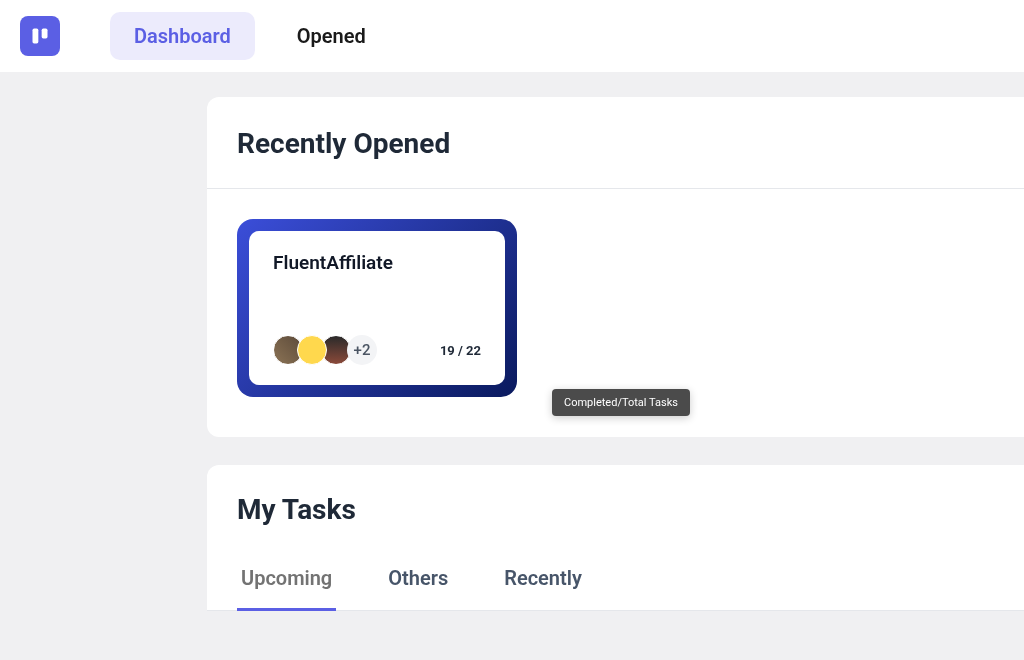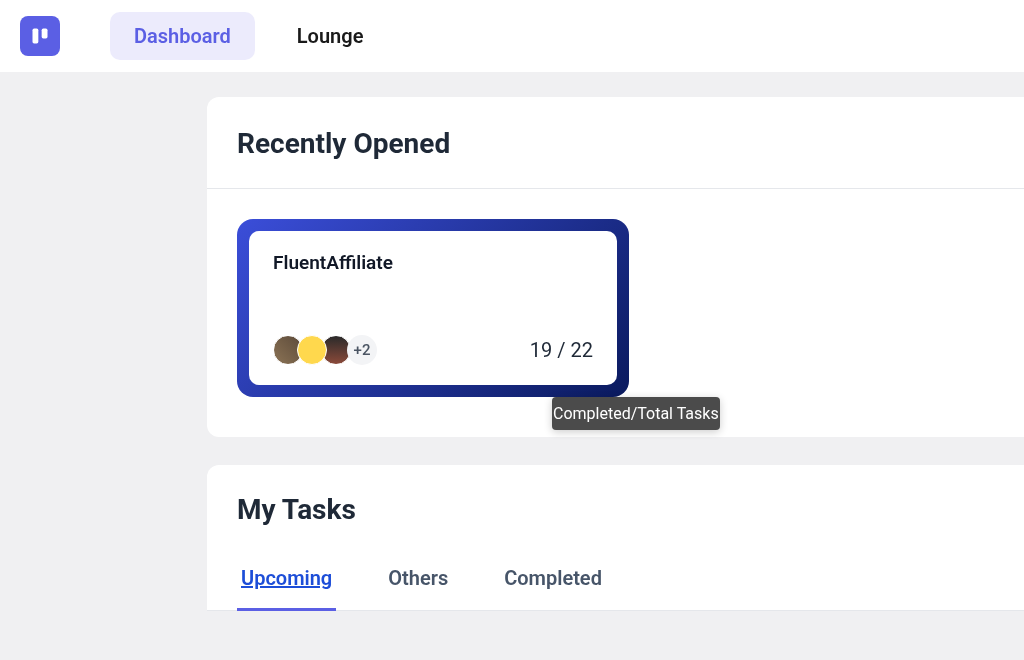--- a/index.html
+++ b/index.html
@@ -70,21 +70,21 @@
       margin-bottom: 28px;
     }
     .section-divider {
       height: 1px;
       background: #e5e7eb;
       margin-left: -30px;
       margin-bottom: 30px;
     }
     .project-card {
       position: relative;
-      width: 392px;
+      width: 280px;
       height: 178px;
       border-radius: 16px;
       background: linear-gradient(135deg, #3b4ed9 0%, #0a1a5e 100%);
       padding: 12px;
       cursor: pointer;
     }
     .project-card-inner {
       background: #ffffff;
       border-radius: 10px;
       height: 100%;
@@ -125,36 +125,35 @@
     .avatar.a3 { background: linear-gradient(180deg, #2a2a2a 0%, #8b4a3a 100%); }
     .avatar.more {
       background: #f3f4f6;
       color: #4b5563;
       font-size: 15px;
       font-weight: 500;
       border: none;
       margin-left: 2px;
     }
     .task-count {
-      font-size: 20px;
+      font-size: 13px;
       color: #1f2937;
-      font-weight: 400;
+      font-weight: 700;
     }
     .tooltip {
       position: absolute;
       top: 170px;
       left: 315px;
       background: #4b4b4b;
       color: #ffffff;
-      padding: 7px 1px;
+      padding: 7px 12px;
       border-radius: 4px;
-      font-size: 16px;
+      font-size: 11px;
       white-space: nowrap;
       box-shadow: 0 2px 8px rgba(0,0,0,0.2);
-      margin-top: 8px;
     }
     .my-tasks-panel {
       background: #ffffff;
       border-radius: 12px 0 0 0;
       padding: 28px 0 0 4px;
       width: 820px;
     }
     .my-tasks-title {
       font-size: 28px;
       font-weight: 700;
@@ -172,38 +171,37 @@
     .tab-item {
       padding: 0 4px 18px 4px;
       font-size: 20px;
       font-weight: 600;
       color: #475569;
       cursor: pointer;
       border-bottom: 3px solid transparent;
       margin-bottom: -1px;
     }
     .tab-item.active {
-      color: #1d4ed8;
+      color: #737373;
       border-bottom-color: #5b5fe4;
-      text-decoration: underline;
     }
   </style>
 </head>
 <body>
 
 <header class="topbar">
   <div class="logo">
     <svg viewBox="0 0 24 24" fill="none">
       <rect x="3" y="3" width="7" height="18" rx="2" fill="#ffffff"></rect>
       <rect x="14" y="3" width="7" height="12" rx="2" fill="#ffffff"></rect>
     </svg>
   </div>
   <nav class="nav">
     <div class="nav-item active">Dashboard</div>
-    <div class="nav-item">Lounge</div>
+    <div class="nav-item">Opened</div>
   </nav>
 </header>
 
 <div class="content-wrap">
 
   <section class="card-panel">
     <h2 class="section-title">Recently Opened</h2>
     <div class="section-divider"></div>
     <div class="project-card">
       <div class="project-card-inner">
@@ -220,17 +218,17 @@
       </div>
       <div class="tooltip">Completed/Total Tasks</div>
     </div>
   </section>
 
   <section class="my-tasks-panel">
     <h2 class="my-tasks-title">My Tasks</h2>
     <div class="tab-bar">
       <div class="tab-item active">Upcoming</div>
       <div class="tab-item">Others</div>
-      <div class="tab-item">Completed</div>
+      <div class="tab-item">Recently</div>
     </div>
   </section>
 
 </div>
 
 </body></html>

